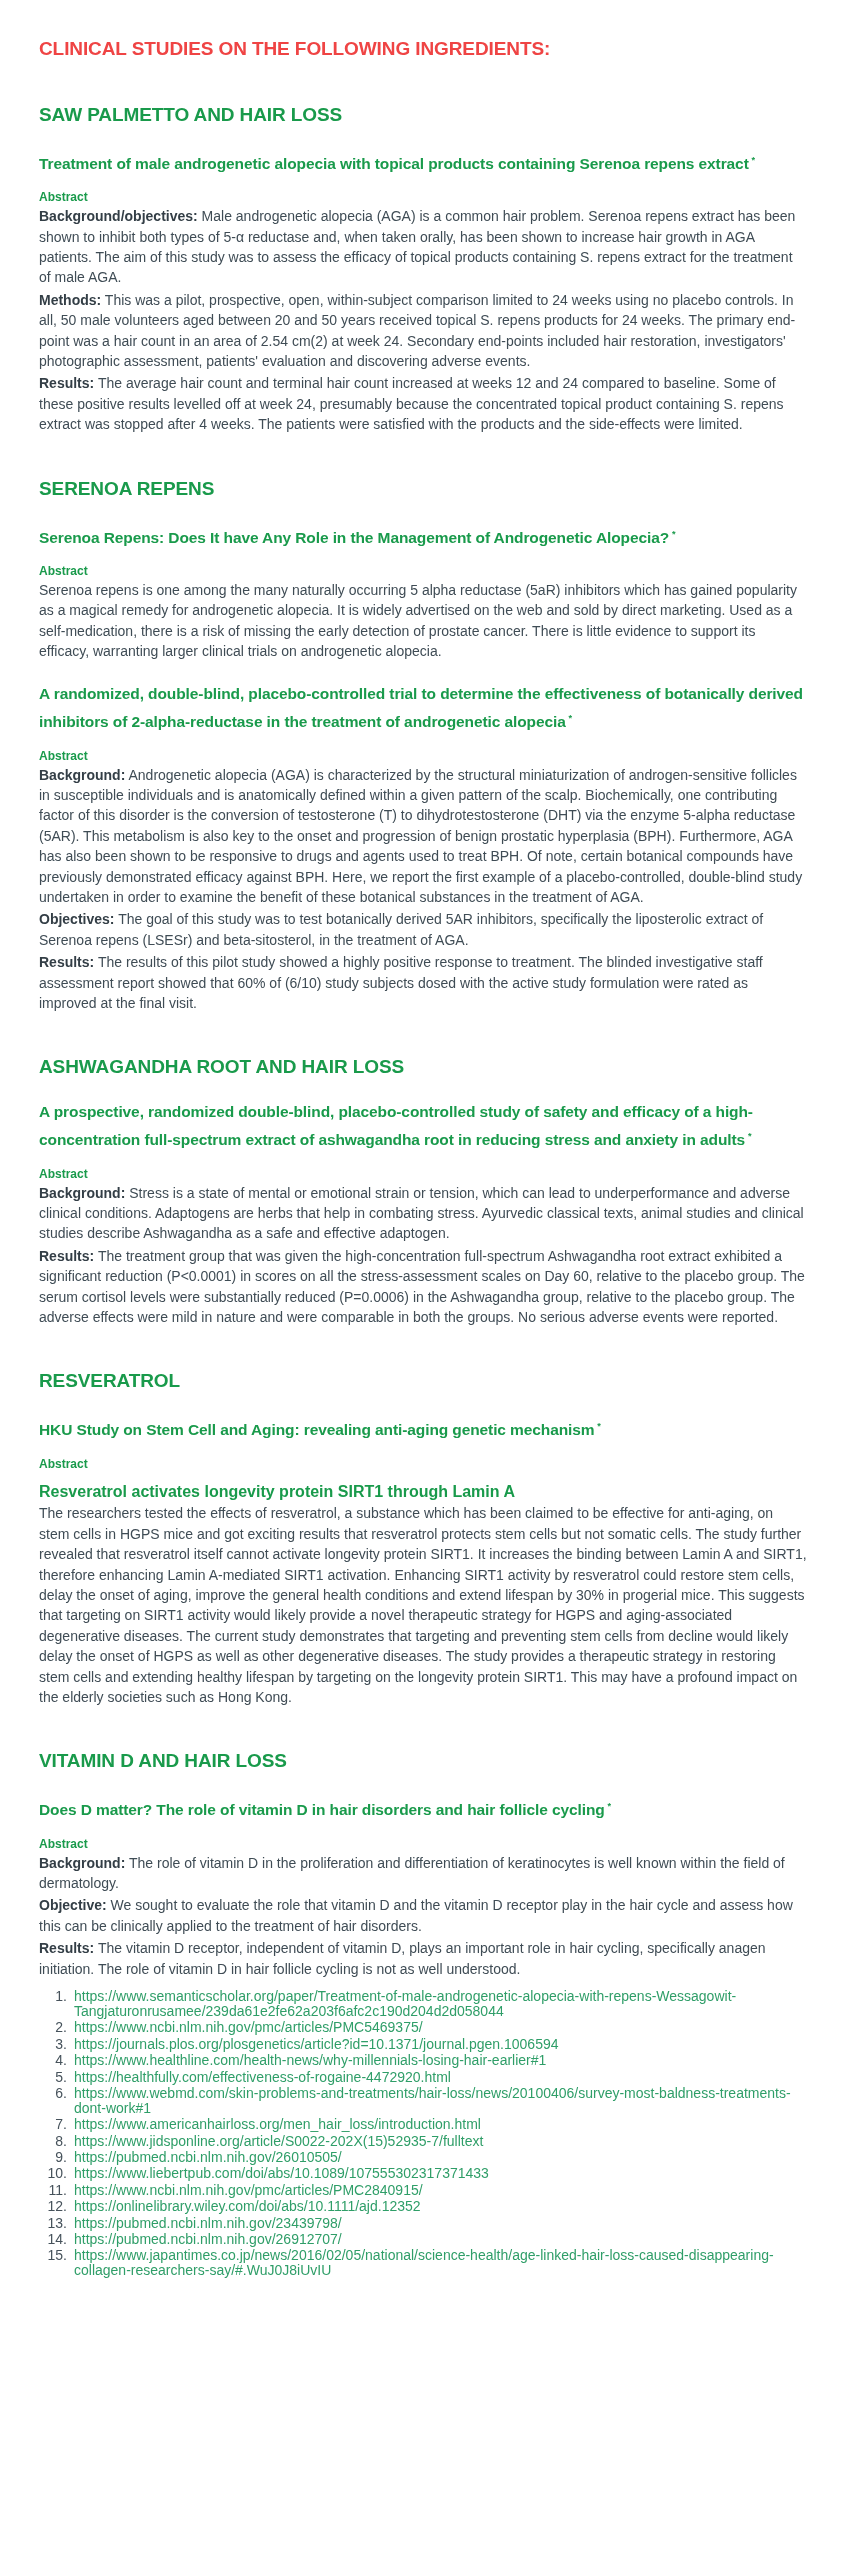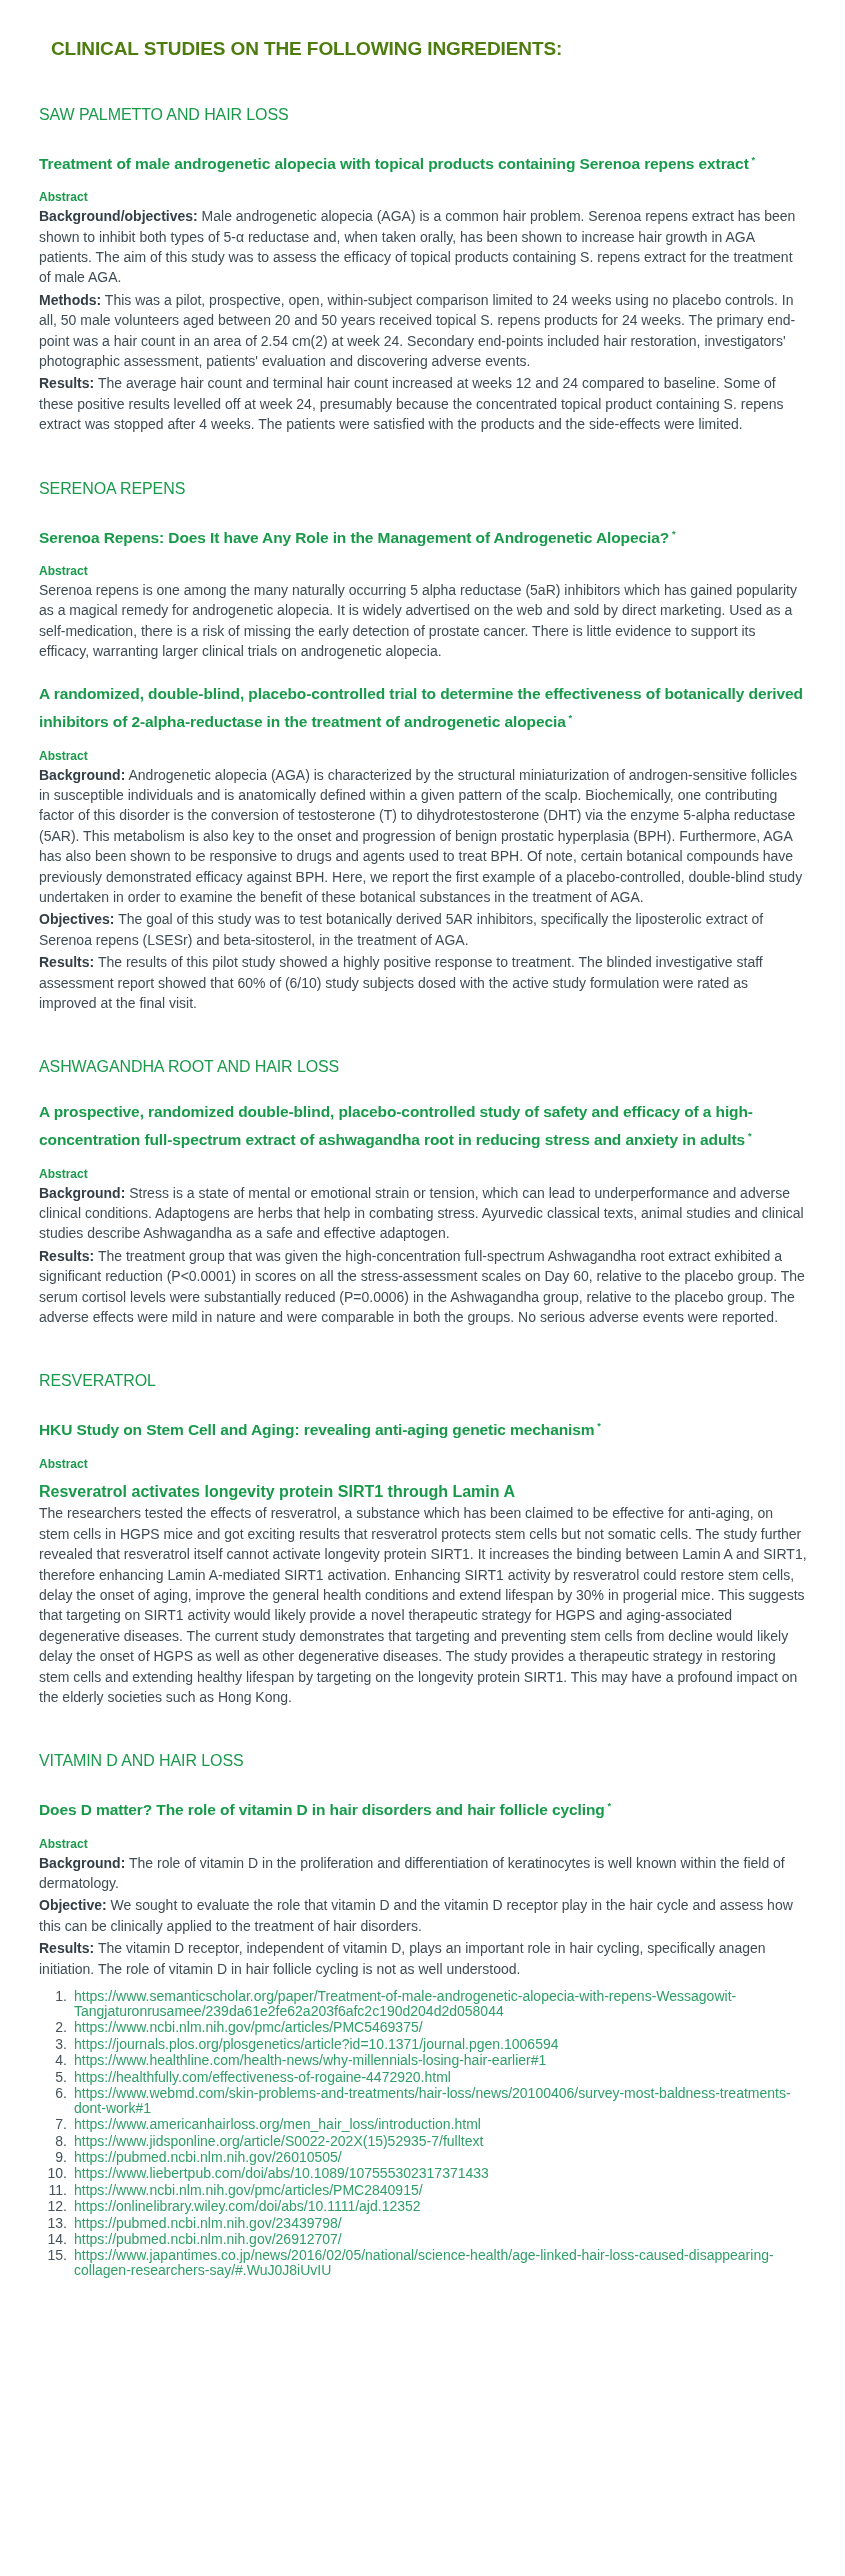--- a/index.html
+++ b/index.html
@@ -9,34 +9,34 @@
     color: #3f4c55;
   }
   .page {
     box-sizing: border-box;
     width: 846px;
     min-height: 2576px;
     padding: 20px 39px 34px 39px;
     background: #ffffff;
   }
   h1.page-title {
-    color: #4d7c0f;
+    color: #ef4444;
     font-size: 19px;
     line-height: 24px;
     letter-spacing: -0.1px;
-    margin: 17px 0 0 12px;
+    margin: 17px 0 0 0;
     font-weight: bold;
   }
   h2.section-heading {
     color: #199a4b;
-    font-size: 16px;
+    font-size: 19px;
     line-height: 24px;
     letter-spacing: -0.1px;
     margin: 42px 0 0 0;
-    font-weight: normal;
+    font-weight: bold;
   }
   h3.article-title {
     color: #199a4b;
     font-size: 15.5px;
     line-height: 24px;
     letter-spacing: -0.1px;
     margin: 21px 0 0 0;
     font-weight: bold;
   }
   sup.fn {

